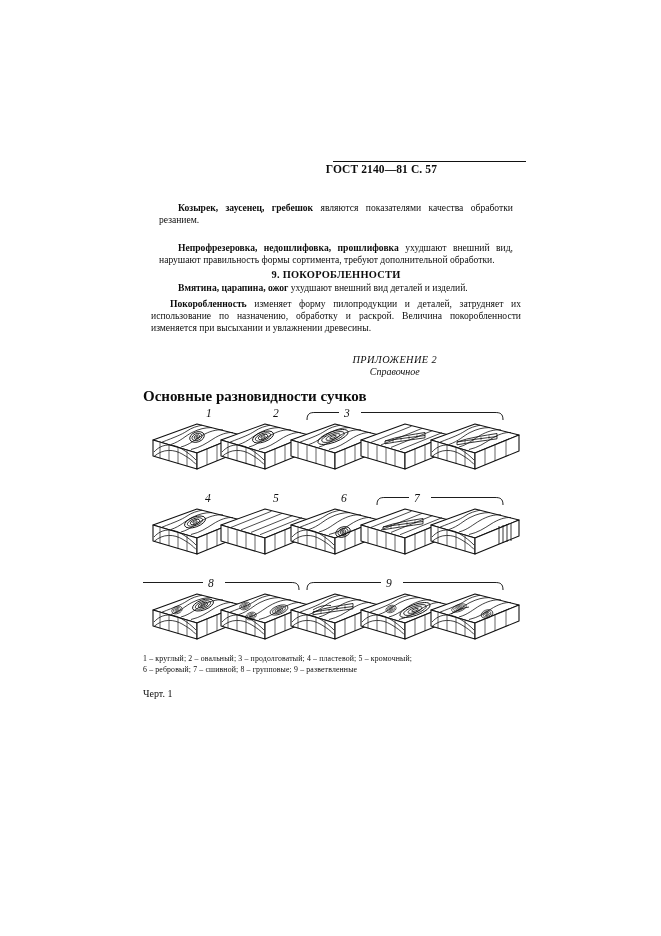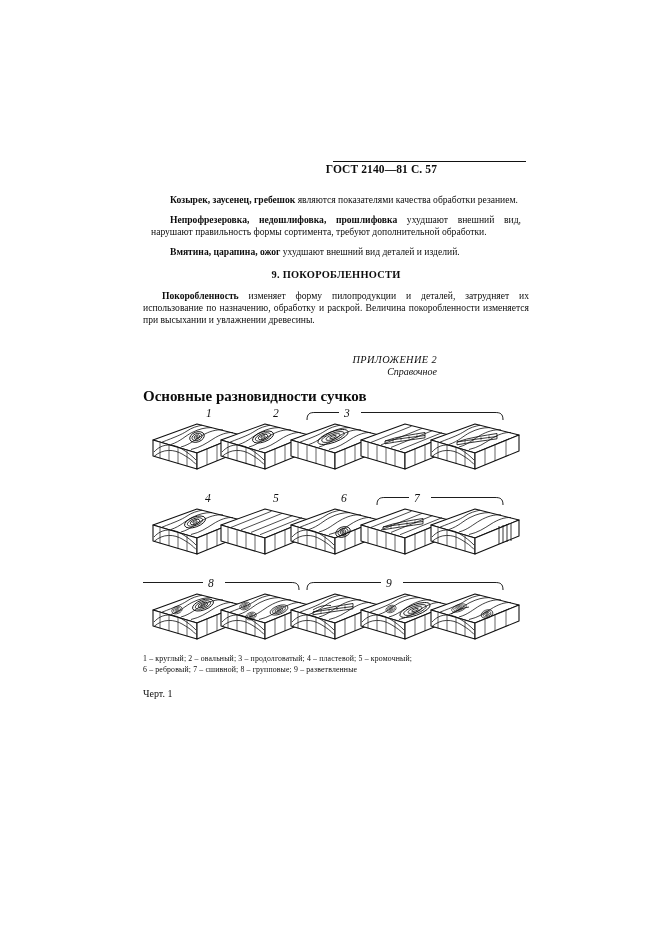--- a/index.html
+++ b/index.html
@@ -47,21 +47,21 @@
   .body-block {
     position: absolute;
     left: 143px;
     top: 186px;
     width: 386px;
     font-size: 9.6px;
     line-height: 12.1px;
     text-align: justify;
   }
   .body-block p {
-    margin: 8px;
+    margin: 16px;
     text-indent: 19px;
   }
   .body-block b { font-weight: bold; }
 
   .section-head {
     position: absolute;
     left: 143px;
     top: 269px;
     width: 386px;
     text-align: center;
@@ -72,28 +72,28 @@
 
   .body-block-2 {
     position: absolute;
     left: 143px;
     top: 290px;
     width: 386px;
     font-size: 9.6px;
     line-height: 12.1px;
     text-align: justify;
   }
-  .body-block-2 p { margin: 0; text-indent: 19px; }
+  .body-block-2 p { margin: 8px; text-indent: 19px; }
 
   
   .appendix {
     position: absolute;
     right: 133px;
     top: 354px;
-    text-align: right;
+    text-align: center;
     font-style: italic;
     line-height: 12px;
     margin-left: 28px;
   }
   .appendix .app-1 { font-size: 10.3px; display: block; letter-spacing: .4px;}
   .appendix .app-2 { font-size: 10px; display: block; }
 
   
   .fig-title {
     position: absolute;

